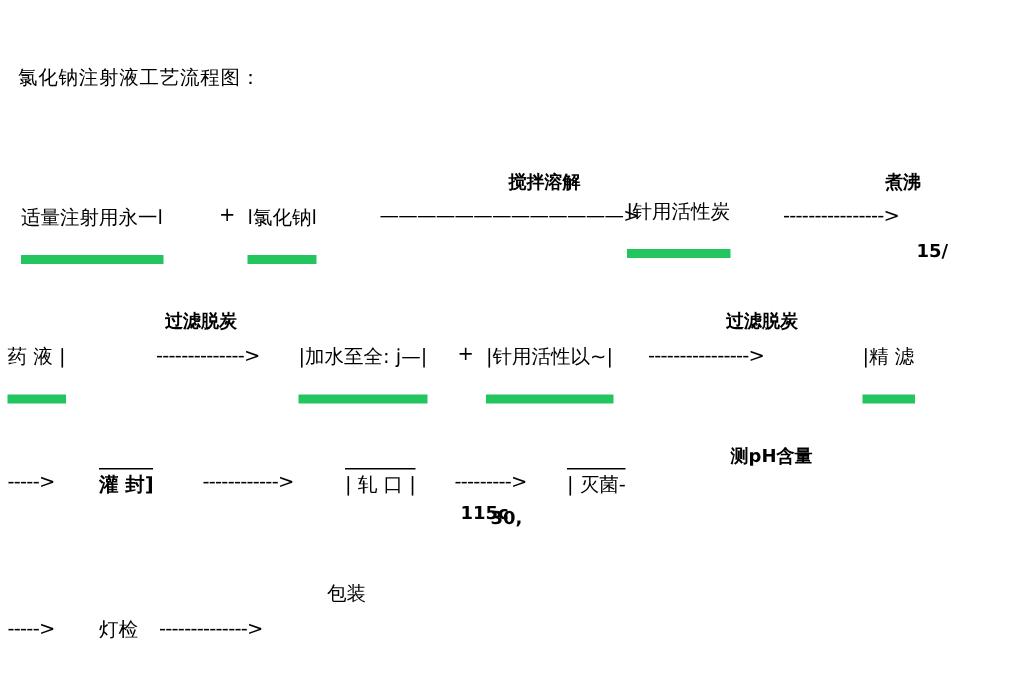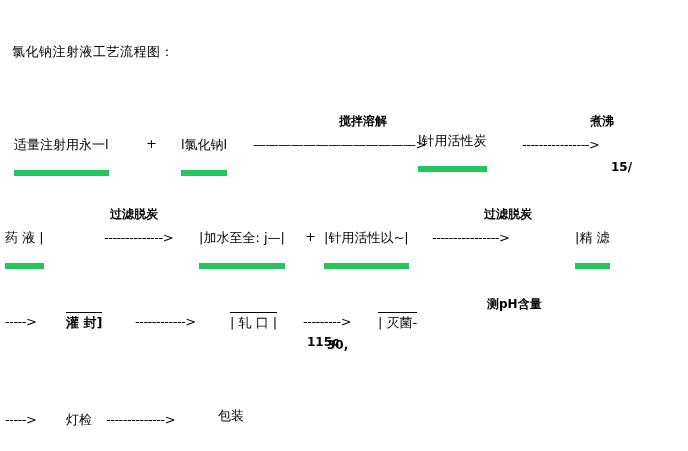--- a/index.html
+++ b/index.html
@@ -55,21 +55,21 @@
 <div class="abs title" style="left:12px; top:43px;">氯化钠注射液工艺流程图：</div>
 
 <div class="abs label" style="left:339px; top:113px;">搅拌溶解</div>
 
 <div class="abs label" style="left:590px; top:113px;">煮沸</div>
 
 <div class="abs flow ul" style="left:14px; top:136px;">适量注射用永一l</div>
 
 <div class="abs flow" style="left:146px; top:136px;">+</div>
 
-<div class="abs flow ul" style="left:181px; top:136px;">l氯化钠l</div>
+<div class="abs flow ul" style="left:165px; top:136px;">l氯化钠l</div>
 
 <div class="abs arrow" style="left:253px; top:137px;">—————————————&gt;</div>
 
 <div class="abs flow ul" style="left:418px; top:132px;text-align:right;">l针用活性炭</div>
 
 <div class="abs arrow" style="left:522px; top:137px;">----------------&gt;</div>
 
 <div class="abs small" style="left:611px; top:160px;">15/</div>
 
 <div class="abs label" style="left:110px; top:206px;">过滤脱炭</div>
@@ -107,13 +107,13 @@
 <div class="abs flow ol" style="left:378px; top:312px;">| 灭菌-</div>
 
 <div class="abs small" style="left:327px; top:338px;">30,</div>
 
 <div class="abs arrow" style="left:5px; top:412px;">-----&gt;</div>
 
 <div class="abs flow" style="left:66px; top:411px;">灯检</div>
 
 <div class="abs arrow" style="left:106px; top:412px;">--------------&gt;</div>
 
-<div class="abs flow" style="left:218px; top:407px;">包装</div>
+<div class="abs flow" style="left:218px; top:387px;">包装</div>
 
 </body></html>

